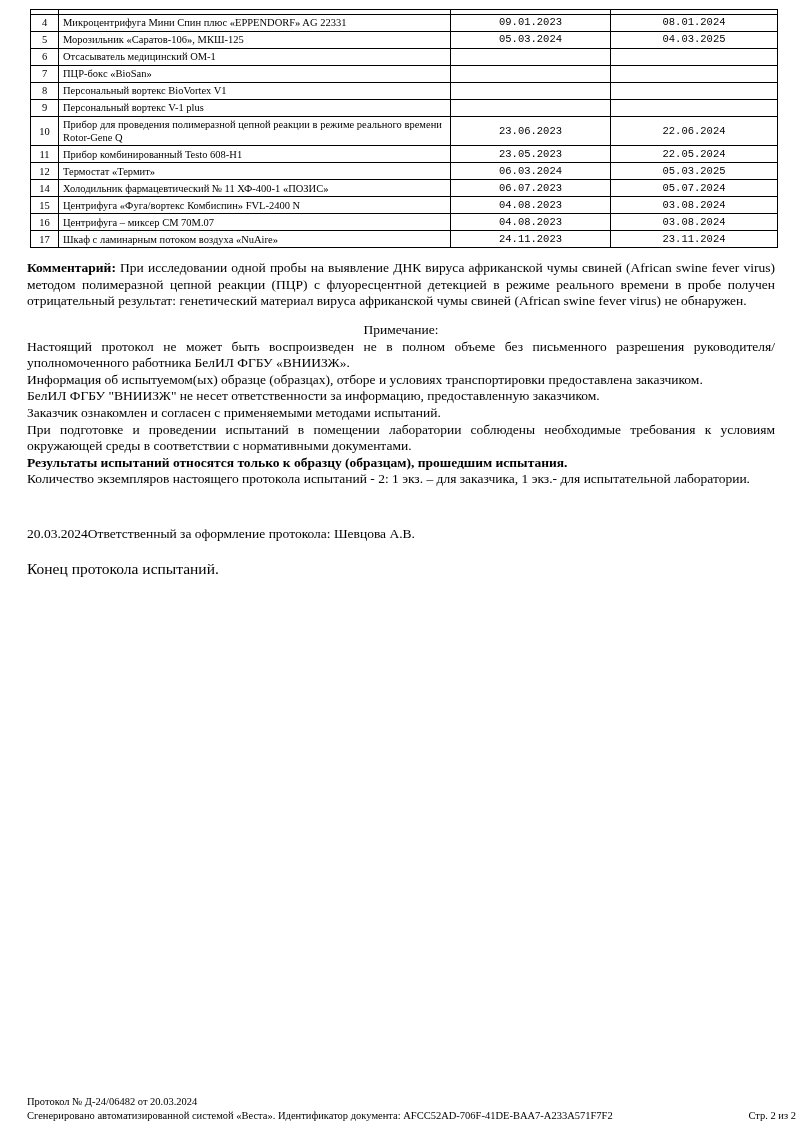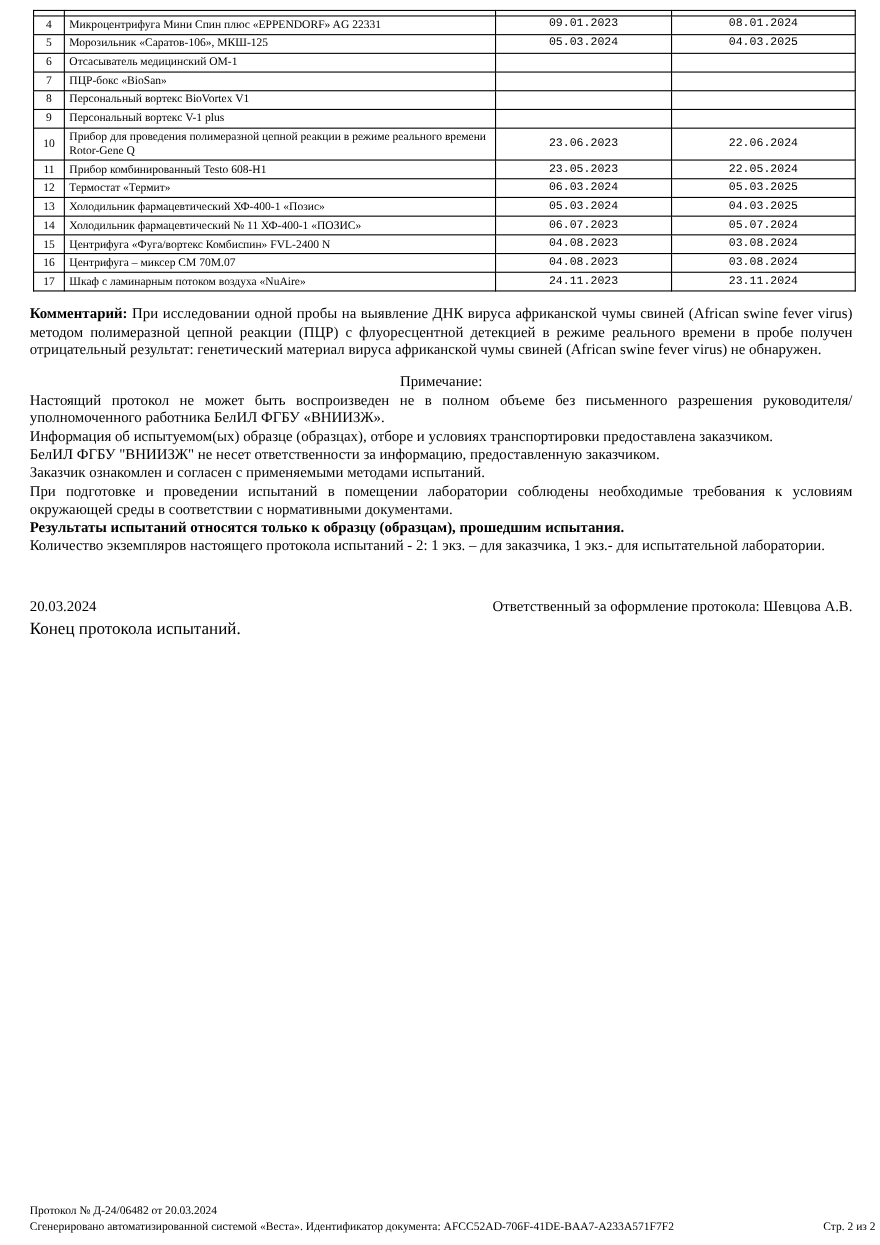--- a/index.html
+++ b/index.html
@@ -46,29 +46,28 @@
     font-size: 13.5px;
     line-height: 16.6px;
     text-align: justify;
     margin: 0;
   }
   .comment { margin-top: 12px; }
   .notes-heading { margin-top: 12px; text-align: center; }
   .bold { font-weight: bold; }
   .sig-row {
     display: flex;
-    justify-content: space-between;
     margin-top: 37px;
     font-size: 13.5px;
     line-height: 17px;
   }
   .end-line {
     font-size: 15.5px;
     line-height: 19px;
-    margin-top: 3px;
+    margin-top: 17px;
   }
   
   .footer {
     position: absolute;
     left: 27px;
     right: 4px;
     bottom: 10px;
     font-size: 10.5px;
     line-height: 13.5px;
   }
@@ -152,26 +151,20 @@
             <td class="c-date">22.05.2024</td>
           </tr>
 
           <tr>
             <td class="c-num">12</td>
             <td class="c-name">Термостат «Термит»</td>
             <td class="c-date">06.03.2024</td>
             <td class="c-date">05.03.2025</td>
           </tr>
 
-          <tr>
-            <td class="c-num">13</td>
-            <td class="c-name">Холодильник фармацевтический ХФ-400-1 «Позис»</td>
-            <td class="c-date">05.03.2024</td>
-            <td class="c-date">04.03.2025</td>
-          </tr>
 
           <tr>
             <td class="c-num">14</td>
             <td class="c-name">Холодильник фармацевтический № 11 ХФ-400-1 «ПОЗИС»</td>
             <td class="c-date">06.07.2023</td>
             <td class="c-date">05.07.2024</td>
           </tr>
 
           <tr>
             <td class="c-num">15</td>

